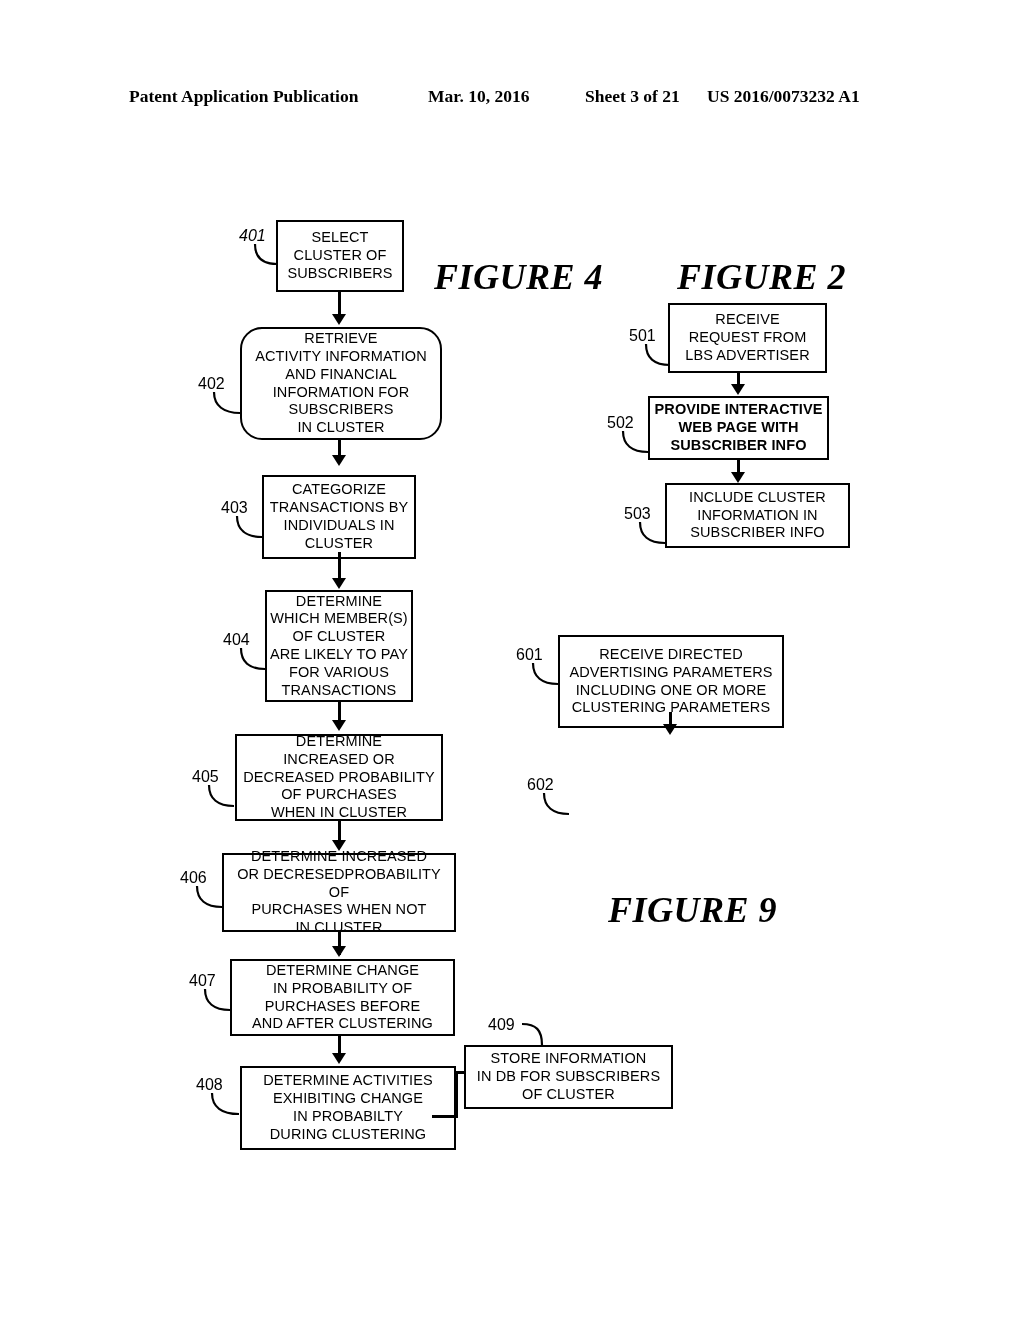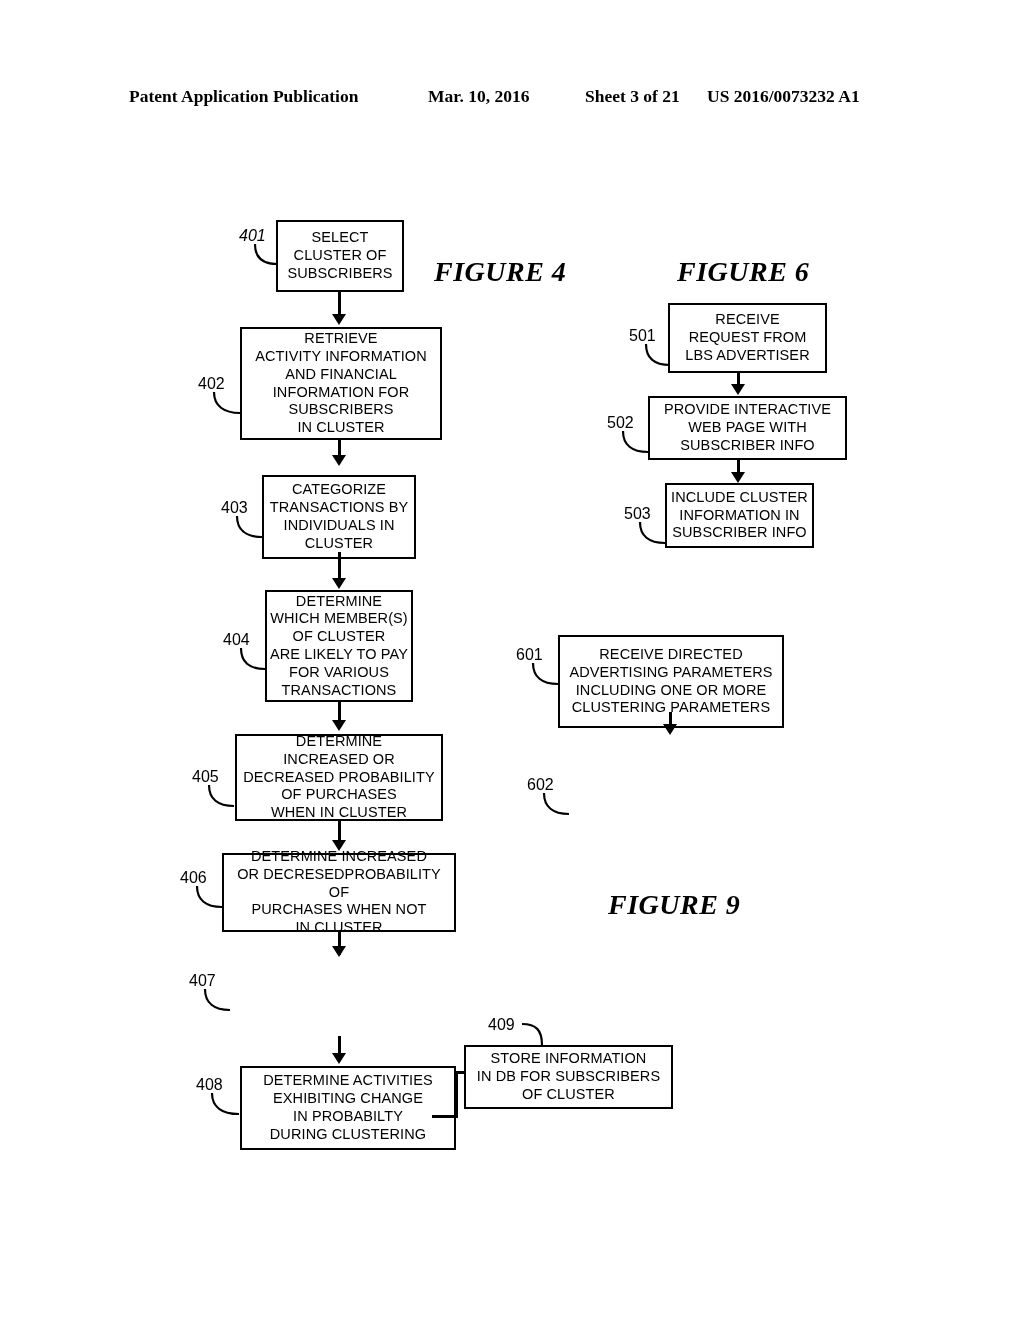--- a/index.html
+++ b/index.html
@@ -35,21 +35,21 @@
   .hdr-date  { left: 428px; }
   .hdr-sheet { left: 585px; }
   .hdr-num   { left: 707px; }
 
   
   .figtitle {
     position: absolute;
     font-family: "Liberation Serif", serif;
     font-weight: bold;
     font-style: italic;
-    font-size: 28px;
+    font-size: 36px;
     color: #000;
     white-space: nowrap;
     letter-spacing: 0.5px;
   }
 
   
   .fbox {
     position: absolute;
     box-sizing: border-box;
     border: 2px solid #000;
@@ -112,39 +112,39 @@
 <div id="page">
 
   <div class="hdr">
     <span class="hdr-pub">Patent Application Publication</span>
     <span class="hdr-date">Mar. 10, 2016</span>
     <span class="hdr-sheet">Sheet 3 of 21</span>
     <span class="hdr-num">US 2016/0073232 A1</span>
   </div>
 
   <div class="figtitle" style="left:434px; top:256px;">FIGURE 4</div>
-  <div class="figtitle" style="left:677px; top:256px;">FIGURE 6</div>
+  <div class="figtitle" style="left:677px; top:256px;">FIGURE 2</div>
   <div class="figtitle" style="left:608px; top:889px;">FIGURE 9</div>
 
   <div class="fbox" style="left:276px; top:220px; width:128px; height:72px;">
     <div class="txt">SELECT
 CLUSTER OF
 SUBSCRIBERS</div>
   </div>
   <div class="refnum" style="left:239px; top:227px;font-style:italic;">401</div>
   <div class="leader" style="left:253px; top:244px;">
     <svg width="28" height="26" viewBox="0 0 28 26">
         <path d="M2 0 C 2 14, 10 20, 24 20" fill="none" stroke="#000" stroke-width="2.2"></path>
       </svg>
   </div>
 
   <div class="vline" style="left:338px; top:292px; height:24px;"></div>
   <div class="arrowdown" style="left:332px; top:314px;"></div>
 
-  <div class="fbox" style="left:240px; top:327px; width:202px; height:113px;">
+  <div class="fbox" style="left:240px; top:327px; width:202px; height:113px;border-radius:22px;">
     <div class="txt">RETRIEVE
 ACTIVITY INFORMATION
 AND FINANCIAL
 INFORMATION FOR
 SUBSCRIBERS
 IN CLUSTER</div>
   </div>
   <div class="refnum" style="left:198px; top:375px;">402</div>
   <div class="leader" style="left:212px; top:392px;">
     <svg width="32" height="26" viewBox="0 0 32 26">
@@ -215,20 +215,26 @@
   <div class="refnum" style="left:180px; top:869px;">406</div>
   <div class="leader" style="left:195px; top:886px;">
     <svg width="31" height="26" viewBox="0 0 31 26">
         <path d="M2 0 C 2 14, 11 21, 27 21" fill="none" stroke="#000" stroke-width="2.2"></path>
       </svg>
   </div>
 
   <div class="vline" style="left:338px; top:932px; height:23px;"></div>
   <div class="arrowdown" style="left:332px; top:946px;"></div>
 
+  <div class="fbox" style="left:230px; top:959px; width:225px; height:77px;">
+    <div class="txt">DETERMINE CHANGE
+IN PROBABILITY OF
+PURCHASES BEFORE
+AND AFTER CLUSTERING</div>
+  </div>
   <div class="refnum" style="left:189px; top:972px;">407</div>
   <div class="leader" style="left:203px; top:989px;">
     <svg width="31" height="26" viewBox="0 0 31 26">
         <path d="M2 0 C 2 14, 11 21, 27 21" fill="none" stroke="#000" stroke-width="2.2"></path>
       </svg>
   </div>
 
   <div class="vline" style="left:338px; top:1036px; height:22px;"></div>
   <div class="arrowdown" style="left:332px; top:1053px;"></div>
 
@@ -270,36 +276,36 @@
   <div class="refnum" style="left:629px; top:327px;">501</div>
   <div class="leader" style="left:644px; top:344px;">
     <svg width="30" height="26" viewBox="0 0 30 26">
         <path d="M2 0 C 2 14, 10 21, 26 21" fill="none" stroke="#000" stroke-width="2.2"></path>
       </svg>
   </div>
 
   <div class="vline" style="left:737px; top:373px; height:14px;"></div>
   <div class="arrowdown" style="left:731px; top:384px;"></div>
 
-  <div class="fbox" style="left:648px; top:396px; width:199px; height:64px;">
+  <div class="fbox" style="left:648px; top:396px; width:181px; height:64px;font-weight:bold;">
     <div class="txt">PROVIDE INTERACTIVE
 WEB PAGE WITH
 SUBSCRIBER INFO</div>
   </div>
   <div class="refnum" style="left:607px; top:414px;">502</div>
   <div class="leader" style="left:621px; top:431px;">
     <svg width="31" height="26" viewBox="0 0 31 26">
         <path d="M2 0 C 2 14, 11 21, 27 21" fill="none" stroke="#000" stroke-width="2.2"></path>
       </svg>
   </div>
 
   <div class="vline" style="left:737px; top:460px; height:16px;"></div>
   <div class="arrowdown" style="left:731px; top:472px;"></div>
 
-  <div class="fbox" style="left:665px; top:483px; width:149px; height:65px;">
+  <div class="fbox" style="left:665px; top:483px; width:185px; height:65px;">
     <div class="txt">INCLUDE CLUSTER
 INFORMATION IN
 SUBSCRIBER INFO</div>
   </div>
   <div class="refnum" style="left:624px; top:505px;">503</div>
   <div class="leader" style="left:638px; top:522px;">
     <svg width="31" height="26" viewBox="0 0 31 26">
         <path d="M2 0 C 2 14, 11 21, 27 21" fill="none" stroke="#000" stroke-width="2.2"></path>
       </svg>
   </div>

